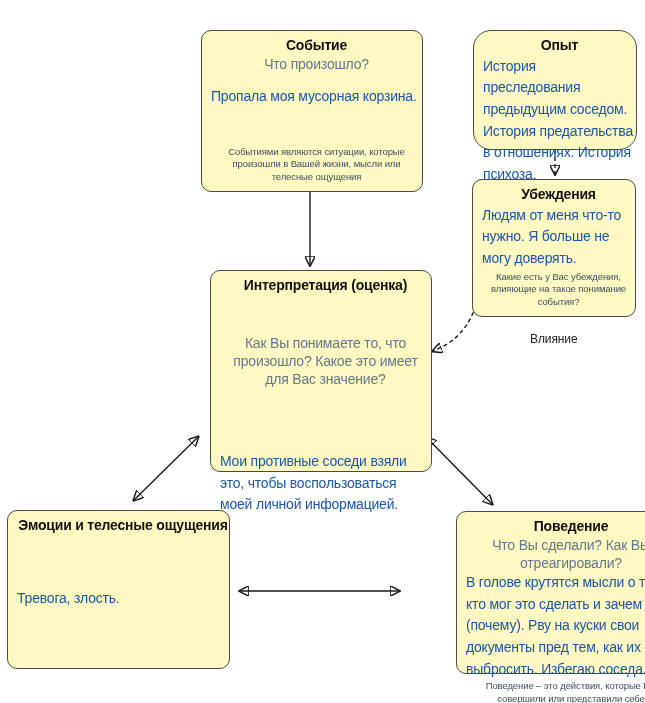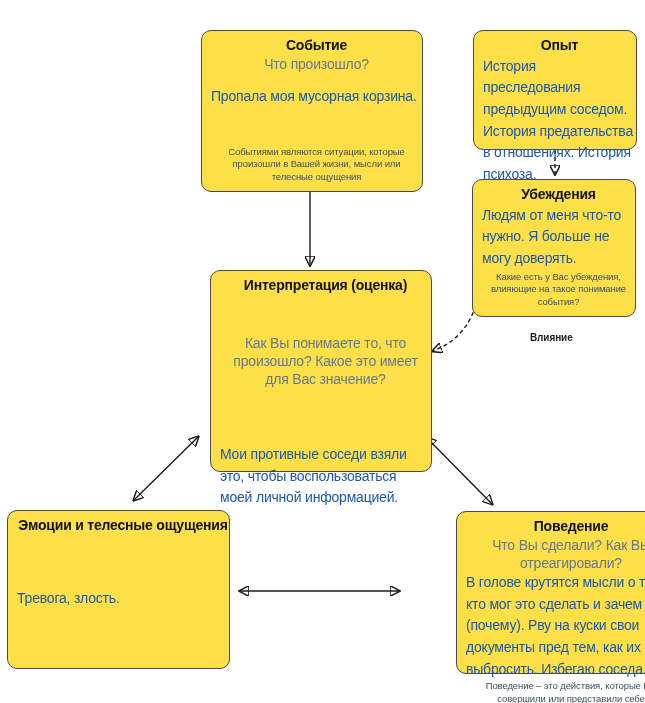--- a/index.html
+++ b/index.html
@@ -14,29 +14,29 @@
     position: absolute; left: 0; top: 0;
     width: 645px; height: 703px;
   }
   .arrows {
     position: absolute; left: 0; top: 0;
     width: 645px; height: 703px;
     pointer-events: none;
   }
   .box {
     position: absolute;
-    background: #fde047;
+    background: #fef9c3;
     border: 1.5px solid #4a4a4a;
     border-radius: 10px;
     display: flex;
     flex-direction: column;
     padding: 6px 0 7px 9px;
   }
   .box-event          { left: 201px; top: 30px;  width: 222px; height: 162px; }
-  .box-experience     { left: 473px; top: 30px;  width: 164px; height: 120px; }
+  .box-experience     { left: 473px; top: 30px;  width: 164px; height: 120px; border-radius: 18px; }
   .box-beliefs        { left: 472px; top: 179px; width: 164px; height: 138px; }
   .box-interpretation { left: 210px; top: 270px; width: 222px; height: 202px; gap: 39px; }
   .box-emotions       { left: 7px;   top: 510px; width: 223px; height: 159px; gap: 24px; }
   .box-behavior       { left: 408px; top: 511px; width: 221px; height: 163px; margin-left: 48px; }
 
   .box-title {
     font-size: 14px;
     font-weight: bold;
     color: #111111;
     text-align: center;
@@ -51,37 +51,37 @@
     letter-spacing: -0.2px;
   }
   .box-content {
     font-size: 14px;
     color: var(--user-text, #1c57ad);
     line-height: 1.55;
     text-align: left;
     letter-spacing: -0.2px;
   }
   .box-event .box-content          { margin-top: 13px; }
-  .box-interpretation .box-content { margin-top: 17px; }
+  .box-interpretation .box-content { margin-top: 24px; }
   .box-emotions .box-content       { margin-top: 29px; }
   .box-experience .box-content,
   .box-beliefs .box-content        { margin-top: 1px; }
   .box-note {
     font-size: 9.5px;
     color: #3f4e63;
     text-align: center;
     line-height: 1.35;
     margin-top: auto;
     letter-spacing: -0.1px;
   }
   .influence-label {
     position: absolute;
     left: 494px; top: 332px;
-    font-size: 10px;
-    font-weight: bold;
+    font-size: 12px;
+    font-weight: normal;
     color: #222222;
     letter-spacing: -0.1px;
     padding-left: 36px;
   }
   svg line, svg path { stroke: #1a1a1a; stroke-width: 1.4; fill: none; }
   svg .dashed { stroke-dasharray: 4 3; }
 </style>
 </head>
 <body style="--user-text: #1c57ad;">
 

